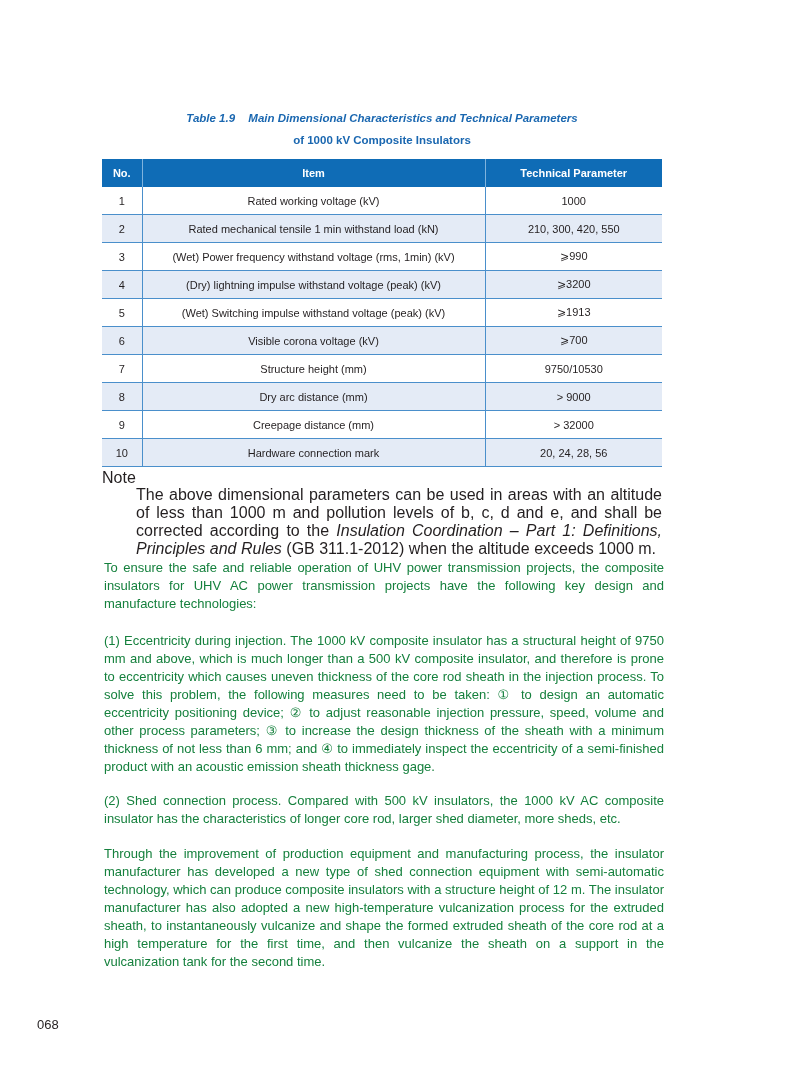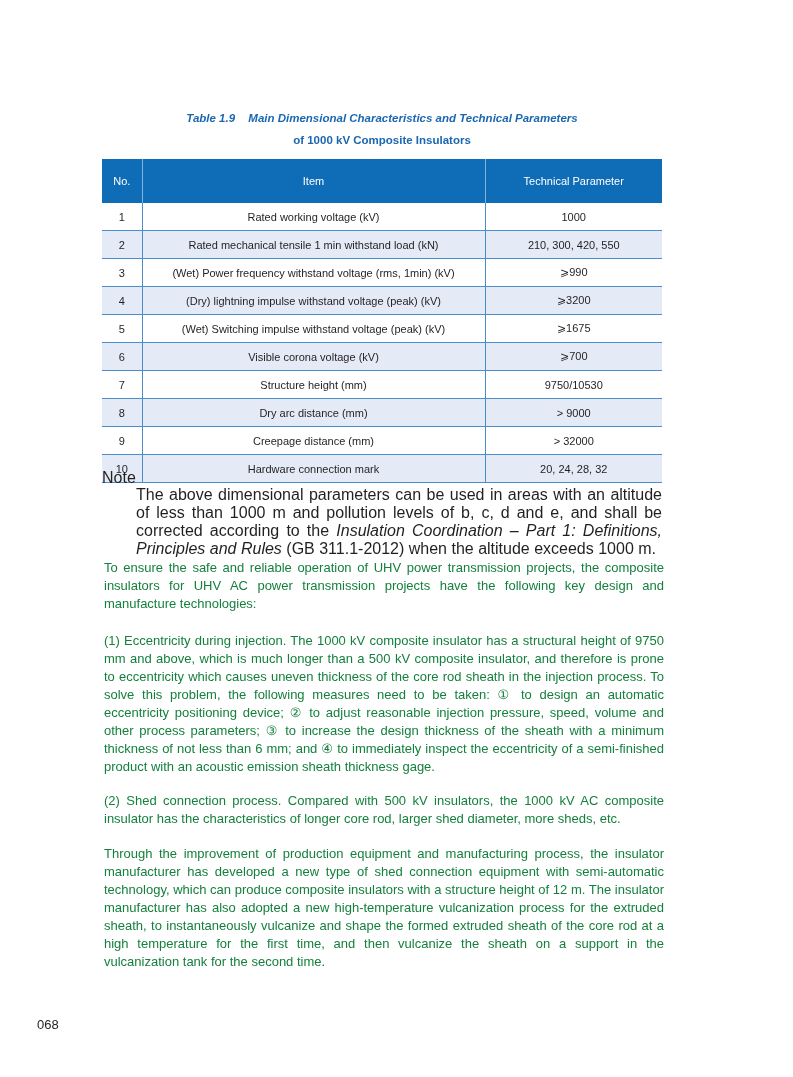--- a/index.html
+++ b/index.html
@@ -5,22 +5,22 @@
     html, body { margin: 0; padding: 0; background: #ffffff; }
     body { width: 793px; height: 1077px; position: relative; overflow: hidden;
            font-family: "Liberation Sans", sans-serif; color: #231f20; }
     .caption { position: absolute; left: 102px; width: 560px; text-align: center;
                color: #1a67b0; font-weight: bold; font-size: 11.5px; }
     .caption.l1 { top: 112px; font-style: italic; }
     .caption.l2 { top: 134px; }
     .caption .num { margin-right: 10px; }
     table.spec { position: absolute; left: 102px; top: 159px; width: 560px;
                  border-collapse: collapse; font-size: 11px; }
-    table.spec th { background: #0f6cb6; color: #ffffff; font-weight: normal;
-                    height: 44px; padding: 0; text-align: center; }
+    table.spec th { background: #0f6cb6; color: #ffffff; font-weight: bold;
+                    height: 28px; padding: 0; text-align: center; }
     table.spec th + th { border-left: 1.5px solid #7fb3dd; }
     table.spec td { height: 27px; padding: 0; text-align: center; color: #231f20;
                     border-bottom: 1.5px solid #4a8fcb; }
     table.spec td + td { border-left: 1.5px solid #4a8fcb; }
     table.spec tr.alt td { background: #e4ebf6; }
     table.spec col.c1 { width: 40px; }
     table.spec col.c2 { width: 343px; }
     table.spec col.c3 { width: 177px; }
     .note { position: absolute; left: 102px; top: 469px; width: 560px;
             font-size: 16px; line-height: 18px; display: flex; }
@@ -73,21 +73,21 @@
       <td>⩾990</td>
     </tr>
     <tr class="alt">
       <td>4</td>
       <td>(Dry) lightning impulse withstand voltage (peak) (kV)</td>
       <td>⩾3200</td>
     </tr>
     <tr>
       <td>5</td>
       <td>(Wet) Switching impulse withstand voltage (peak) (kV)</td>
-      <td>⩾1675</td>
+      <td>⩾1913</td>
     </tr>
     <tr class="alt">
       <td>6</td>
       <td>Visible corona voltage (kV)</td>
       <td>⩾700</td>
     </tr>
     <tr>
       <td>7</td>
       <td>Structure height (mm)</td>
       <td>9750/10530</td>
@@ -98,21 +98,21 @@
       <td>&gt; 9000</td>
     </tr>
     <tr>
       <td>9</td>
       <td>Creepage distance (mm)</td>
       <td>&gt; 32000</td>
     </tr>
     <tr class="alt">
       <td>10</td>
       <td>Hardware connection mark</td>
-      <td>20, 24, 28, 32</td>
+      <td>20, 24, 28, 56</td>
     </tr>
   </tbody>
 </table>
 
 <div class="note">
   <span class="lbl">Note</span>
   <span class="txt"><span>The above dimensional parameters can be used in areas with an altitude of less than 1000 m and pollution levels of b, c, d and e, and shall be corrected according to the </span><i>Insulation Coordination – Part 1: Definitions, Principles and Rules</i><span> (GB 311.1-2012) when the altitude exceeds 1000 m.</span></span>
 </div>
 
 <p class="para p1">To ensure the safe and reliable operation of UHV power transmission projects, the composite insulators for UHV AC power transmission projects have the following key design and manufacture technologies:</p>

